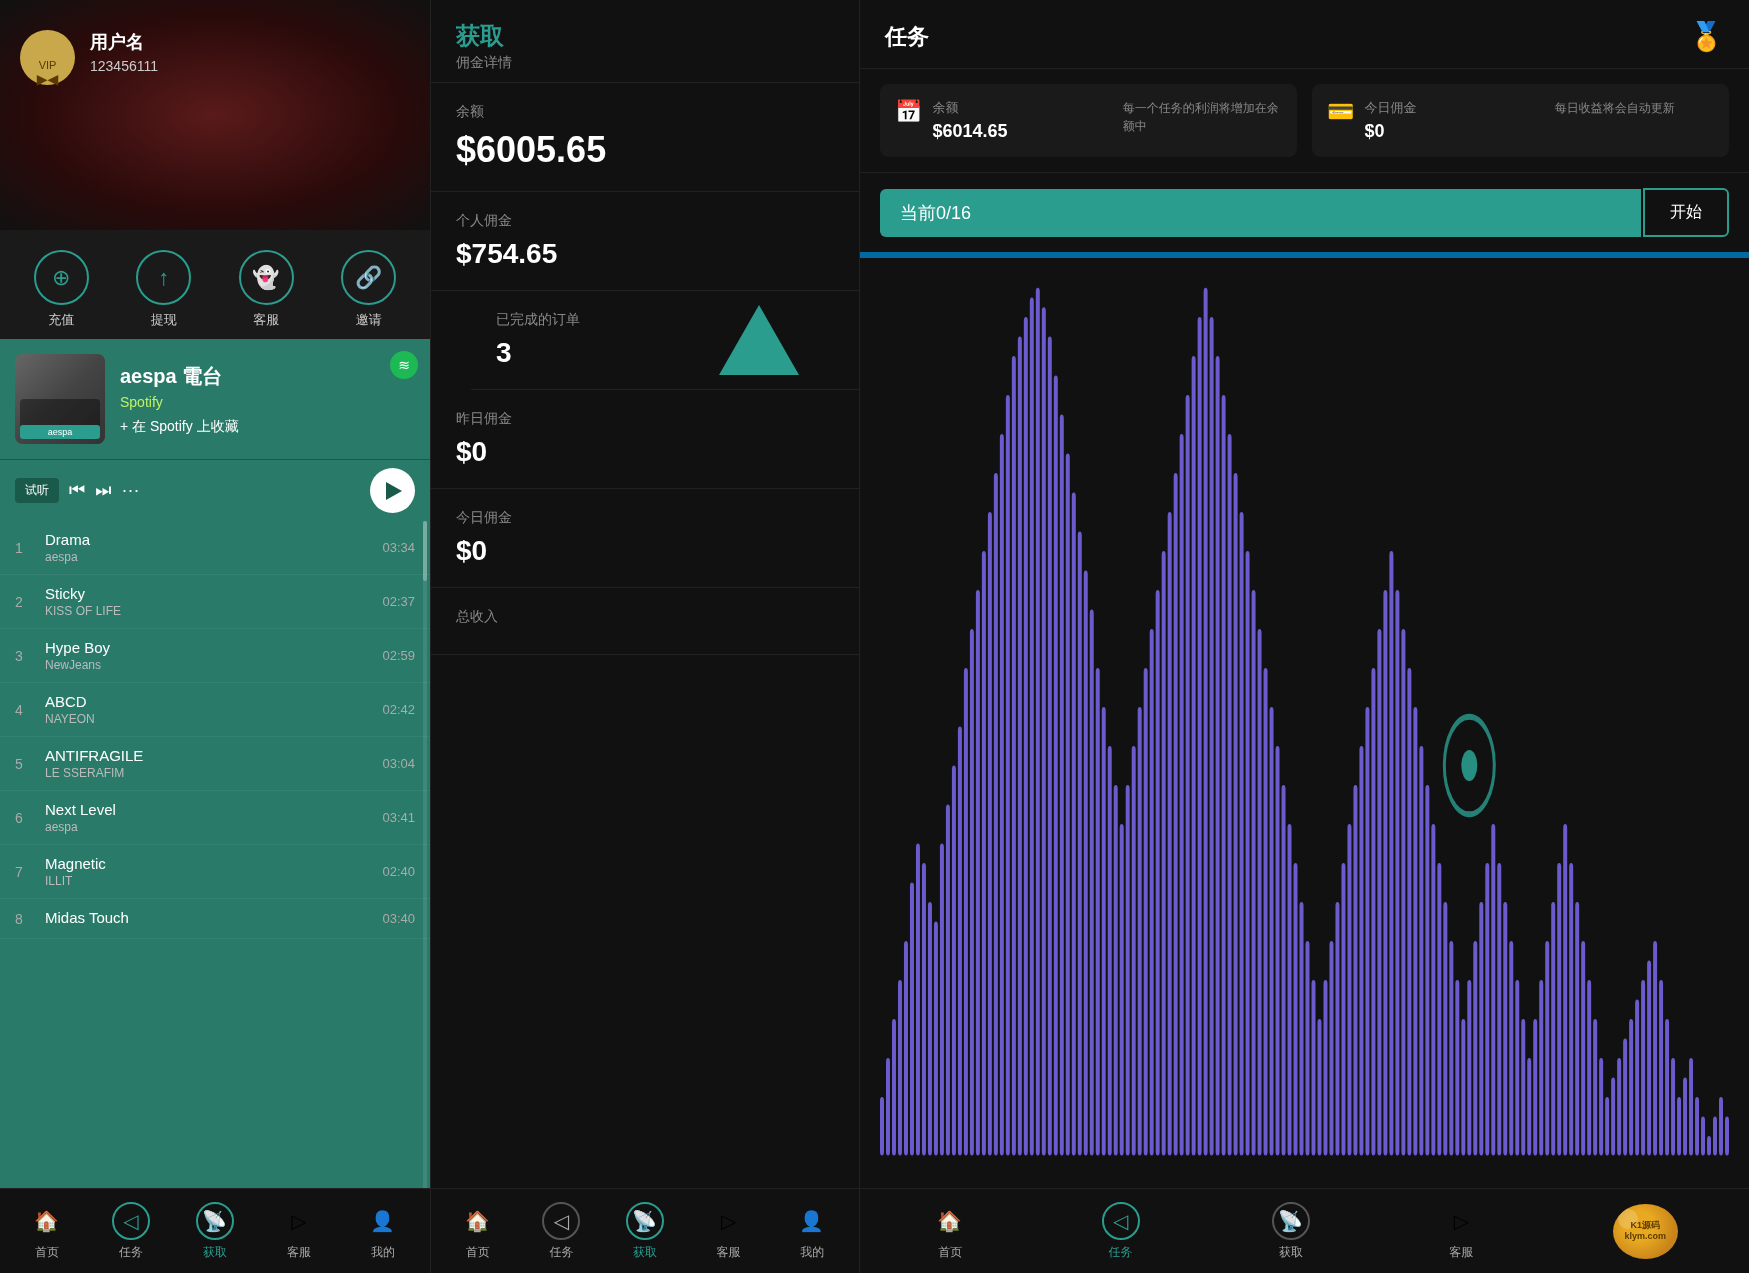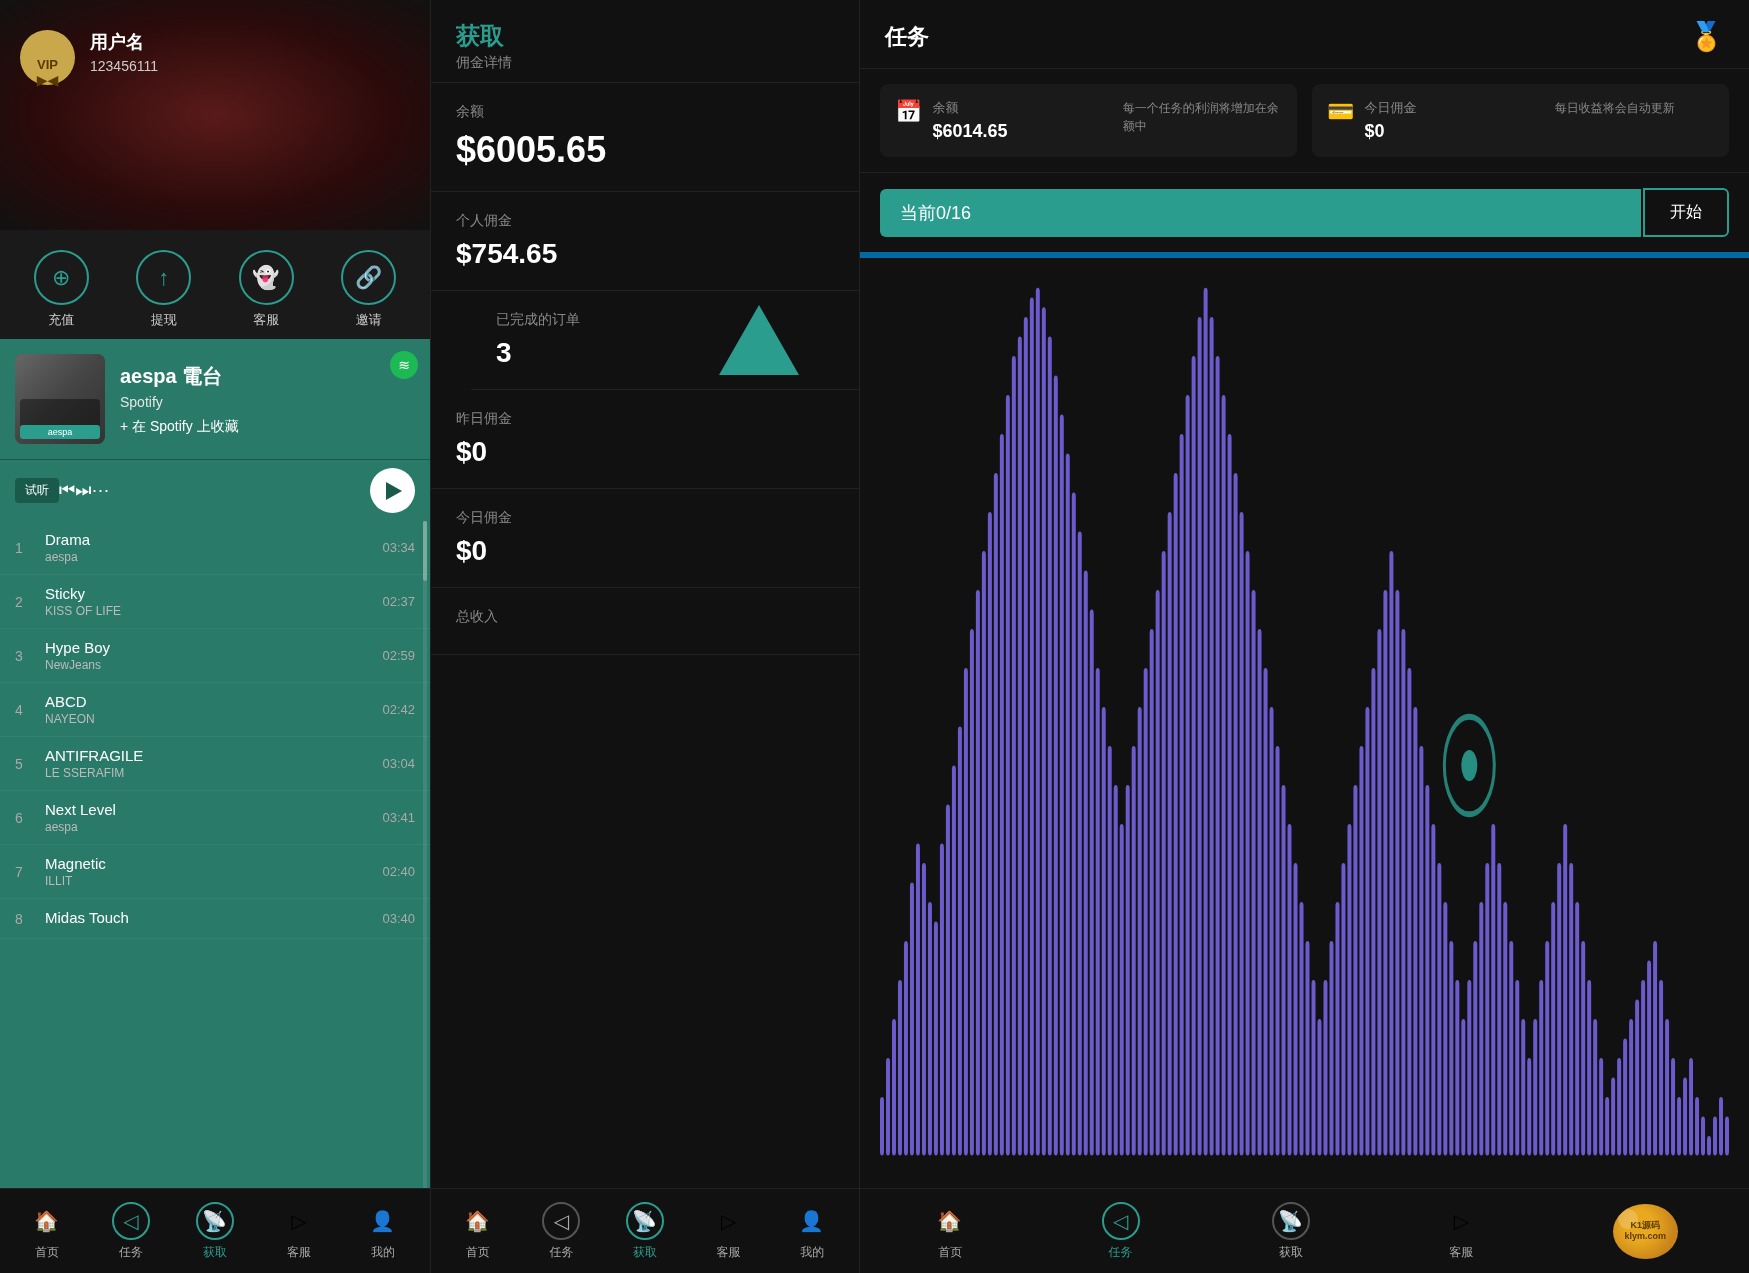--- a/index.html
+++ b/index.html
@@ -42,22 +42,22 @@
       display: flex;
       flex-direction: column;
       align-items: center;
       justify-content: center;
       margin-right: 15px;
       flex-shrink: 0;
     }
 
     .vip-text {
       color: #5a3a00;
-      font-size: 13px;
-      font-weight: bold;
+      font-size: 11px;
+      font-weight: normal;
       margin-top: 30px;
     }
 
     .vip-arrows {
       color: #5a3a00;
       font-size: 14px;
     }
 
     .user-info {
       display: flex;
@@ -168,21 +168,21 @@
       flex: 1;
     }
 
     .spotify-station-name {
       color: #fff;
       font-size: 20px;
       font-weight: bold;
     }
 
     .spotify-platform {
-      color: #e5e5e5;
+      color: #bef264;
       font-size: 14px;
       margin-top: 4px;
     }
 
     .spotify-save {
       color: #fff;
       font-size: 14px;
       margin-top: 8px;
       display: flex;
       gap: 5px;
@@ -199,20 +199,21 @@
       display: flex;
       align-items: center;
       justify-content: center;
     }
 
     .playlist-controls {
       background: #2a7a6a;
       padding: 8px 15px;
       display: flex;
       align-items: center;
+      gap: 10px;
       border-top: 1px solid #1a5a4a;
     }
 
     .ctrl-btn {
       background: #1a5a4a;
       border: none;
       color: #fff;
       padding: 4px 10px;
       border-radius: 4px;
       font-size: 12px;

